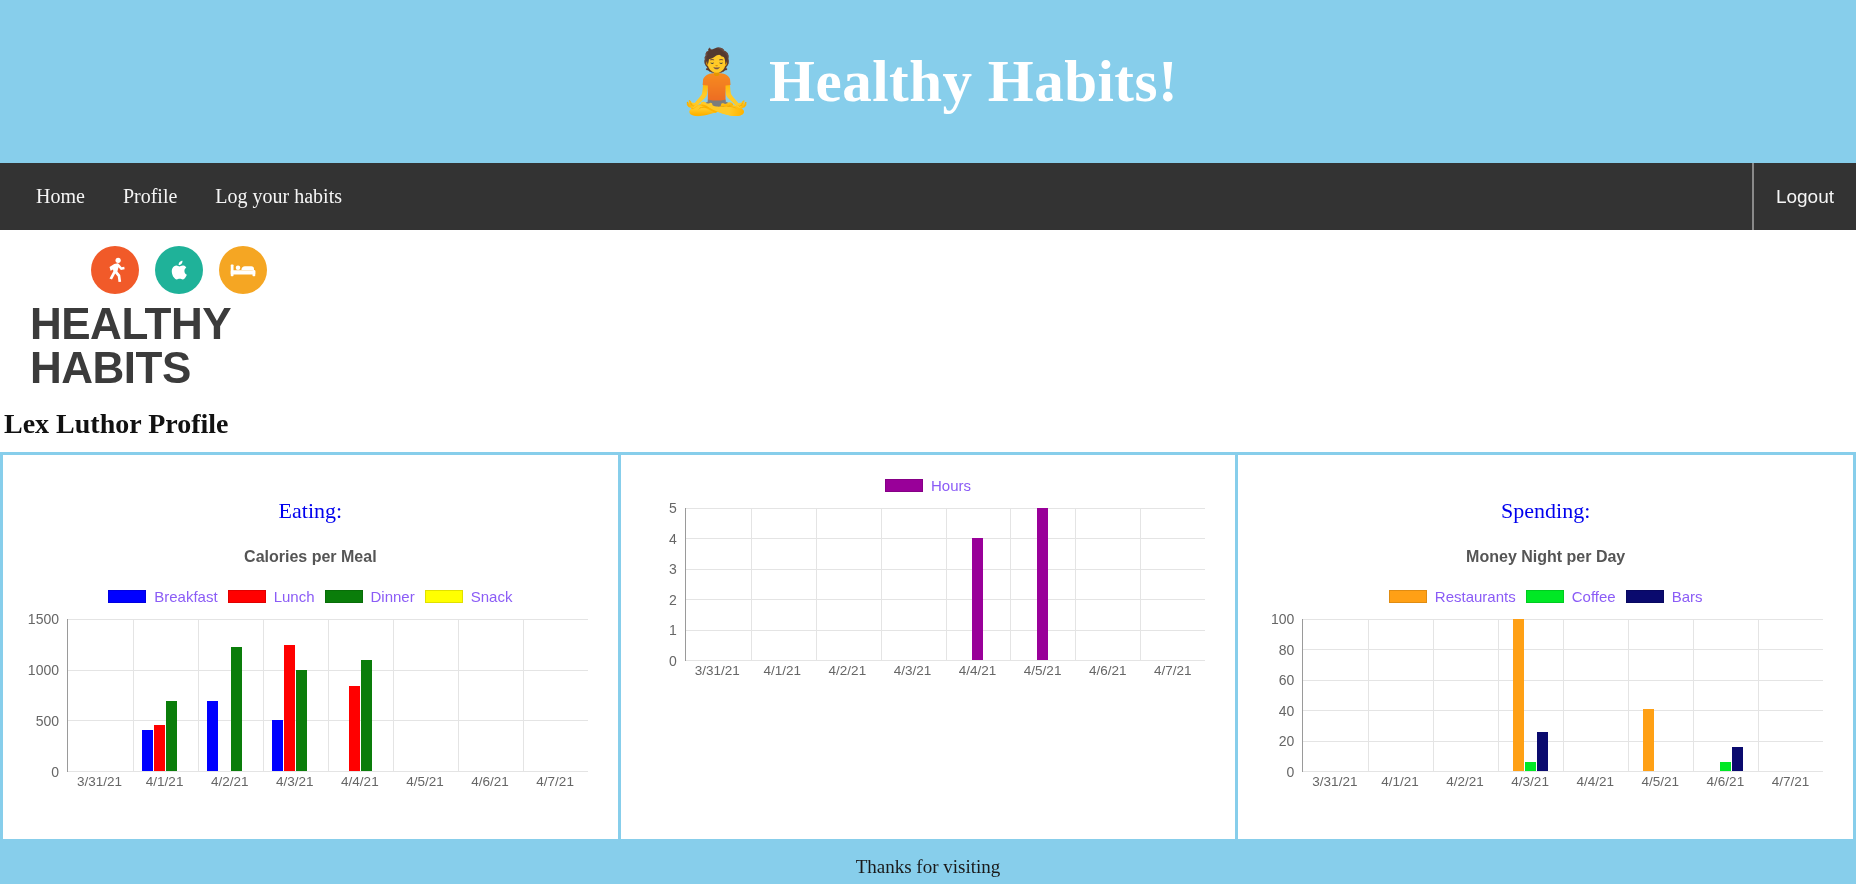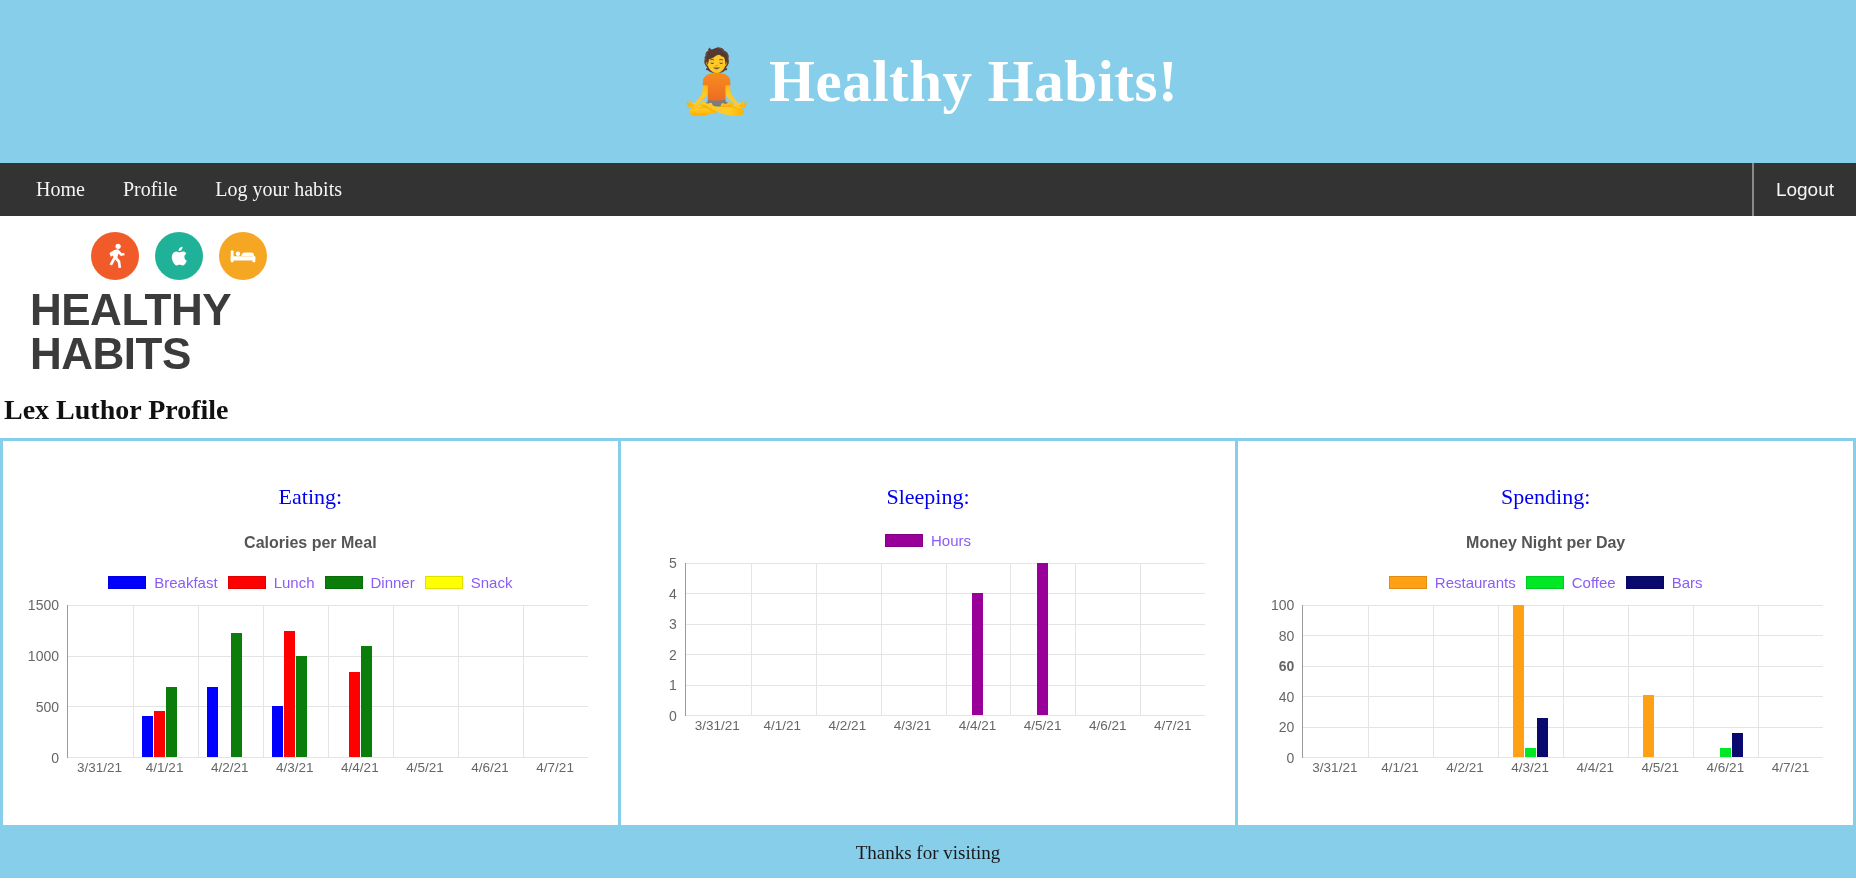--- a/index.html
+++ b/index.html
@@ -30,21 +30,21 @@
     font-family: "Liberation Serif", serif;
     font-weight: bold;
     font-size: 59px;
     letter-spacing: 0.5px;
     line-height: 1;
   }
 
   
   .navbar {
     background: #333333;
-    height: 53px;
+    height: 67px;
     display: flex;
     align-items: stretch;
     justify-content: space-between;
     color: #f2f2f2;
   }
   .nav-left {
     display: flex;
     align-items: center;
     padding-left: 17px;
   }
@@ -392,21 +392,20 @@
           <span class="xtick" style="left: 43.75%;">4/3/21</span>
           <span class="xtick" style="left: 56.25%;">4/4/21</span>
           <span class="xtick" style="left: 68.75%;">4/5/21</span>
           <span class="xtick" style="left: 81.25%;">4/6/21</span>
           <span class="xtick" style="left: 93.75%;">4/7/21</span>
         </div>
       </div>
   </div>
 
   <div class="card">
-    <div class="card-heading">Sleeping:</div>
     <div class="chart-legend">
         <div class="legend-item">
           <span class="legend-swatch" style="background: rgb(153, 0, 153);"></span>
           <span class="legend-label">Hours</span>
         </div>
       </div>
     <div class="plot-wrap">
         <div class="plot-yaxis">
           <span class="ytick" style="top: 100%;">0</span>
           <span class="ytick" style="top: 80%;">1</span>
@@ -482,21 +481,21 @@
         <div class="legend-item">
           <span class="legend-swatch" style="background: rgb(10, 10, 110);"></span>
           <span class="legend-label">Bars</span>
         </div>
       </div>
     <div class="plot-wrap">
         <div class="plot-yaxis">
           <span class="ytick" style="top: 100%;">0</span>
           <span class="ytick" style="top: 80%;">20</span>
           <span class="ytick" style="top: 60%;">40</span>
-          <span class="ytick" style="top: 40%; font-weight: bold;">60</span>
+          <span class="ytick" style="top: 40%;">60</span>
           <span class="ytick" style="top: 20%;">80</span>
           <span class="ytick" style="top: 0%;">100</span>
         </div>
         <div class="plot-area">
           <div class="gridline-h" style="top: 100%;"></div>
           <div class="gridline-h" style="top: 80%;"></div>
           <div class="gridline-h" style="top: 60%;"></div>
           <div class="gridline-h" style="top: 40%;"></div>
           <div class="gridline-h" style="top: 20%;"></div>
           <div class="gridline-h" style="top: 0%;"></div>

